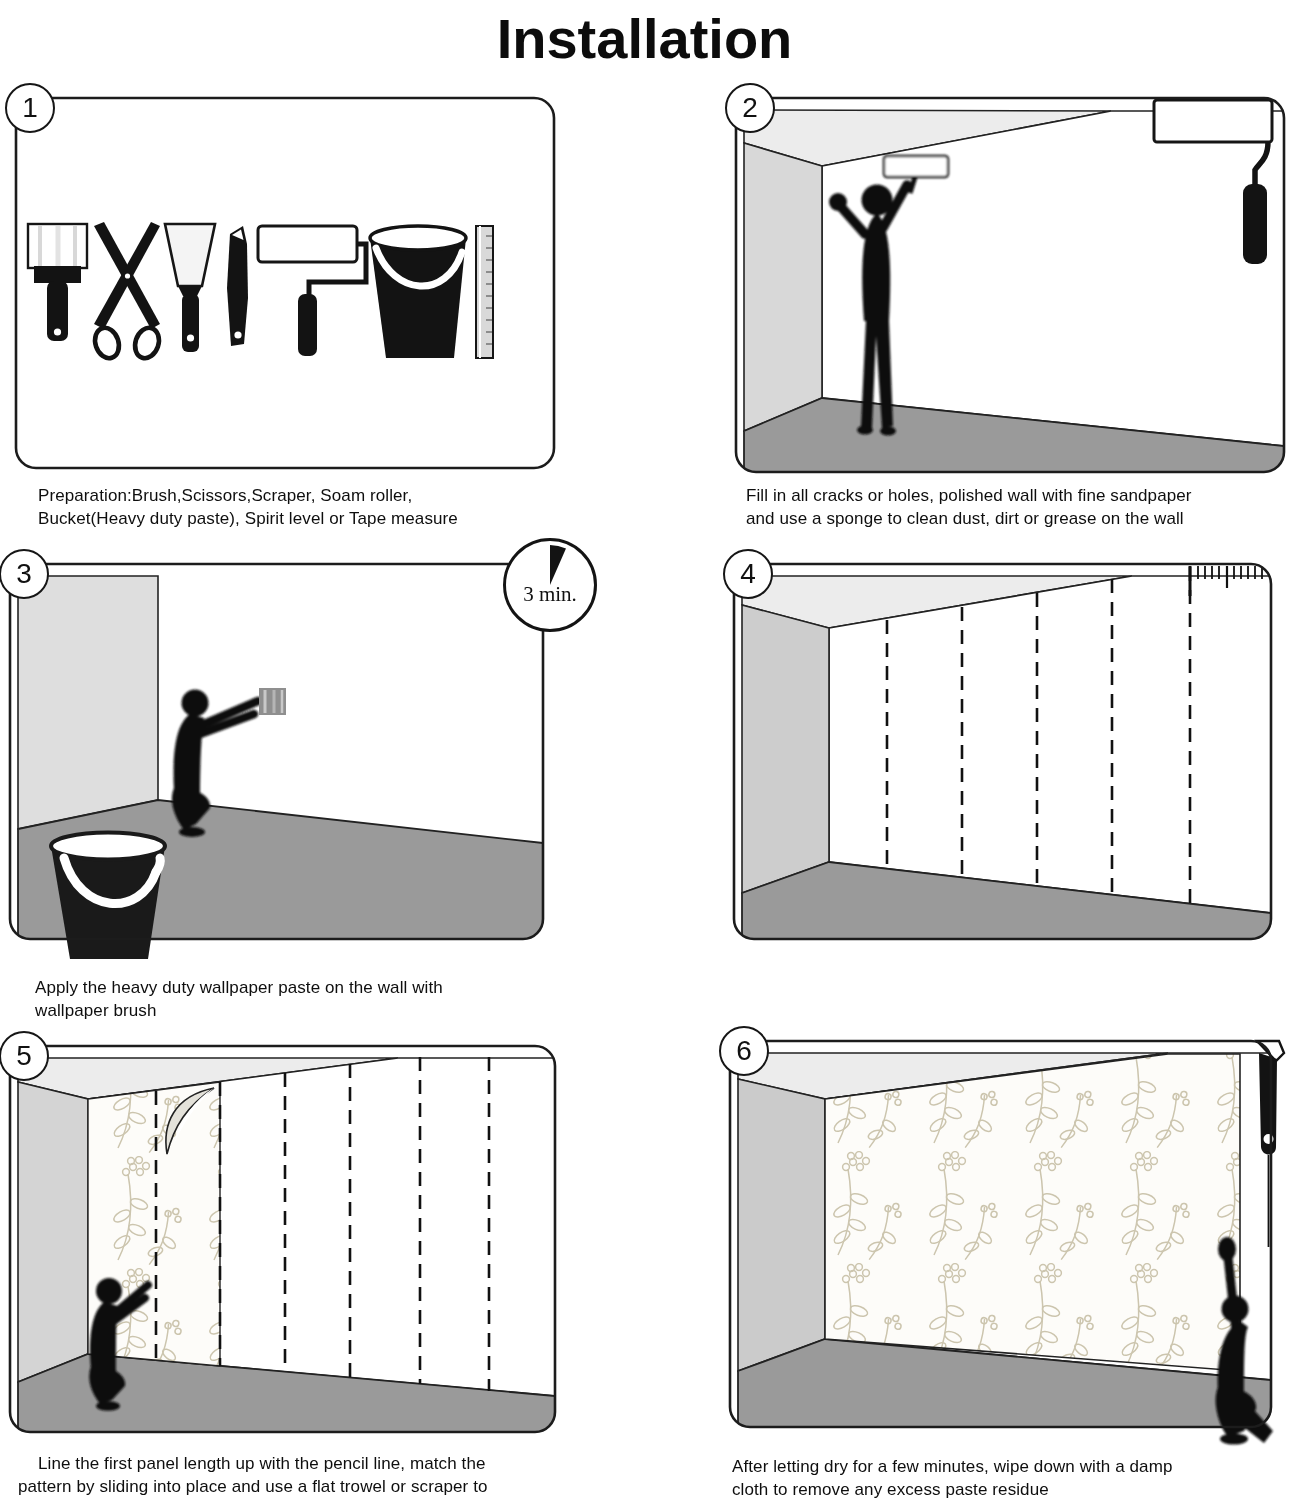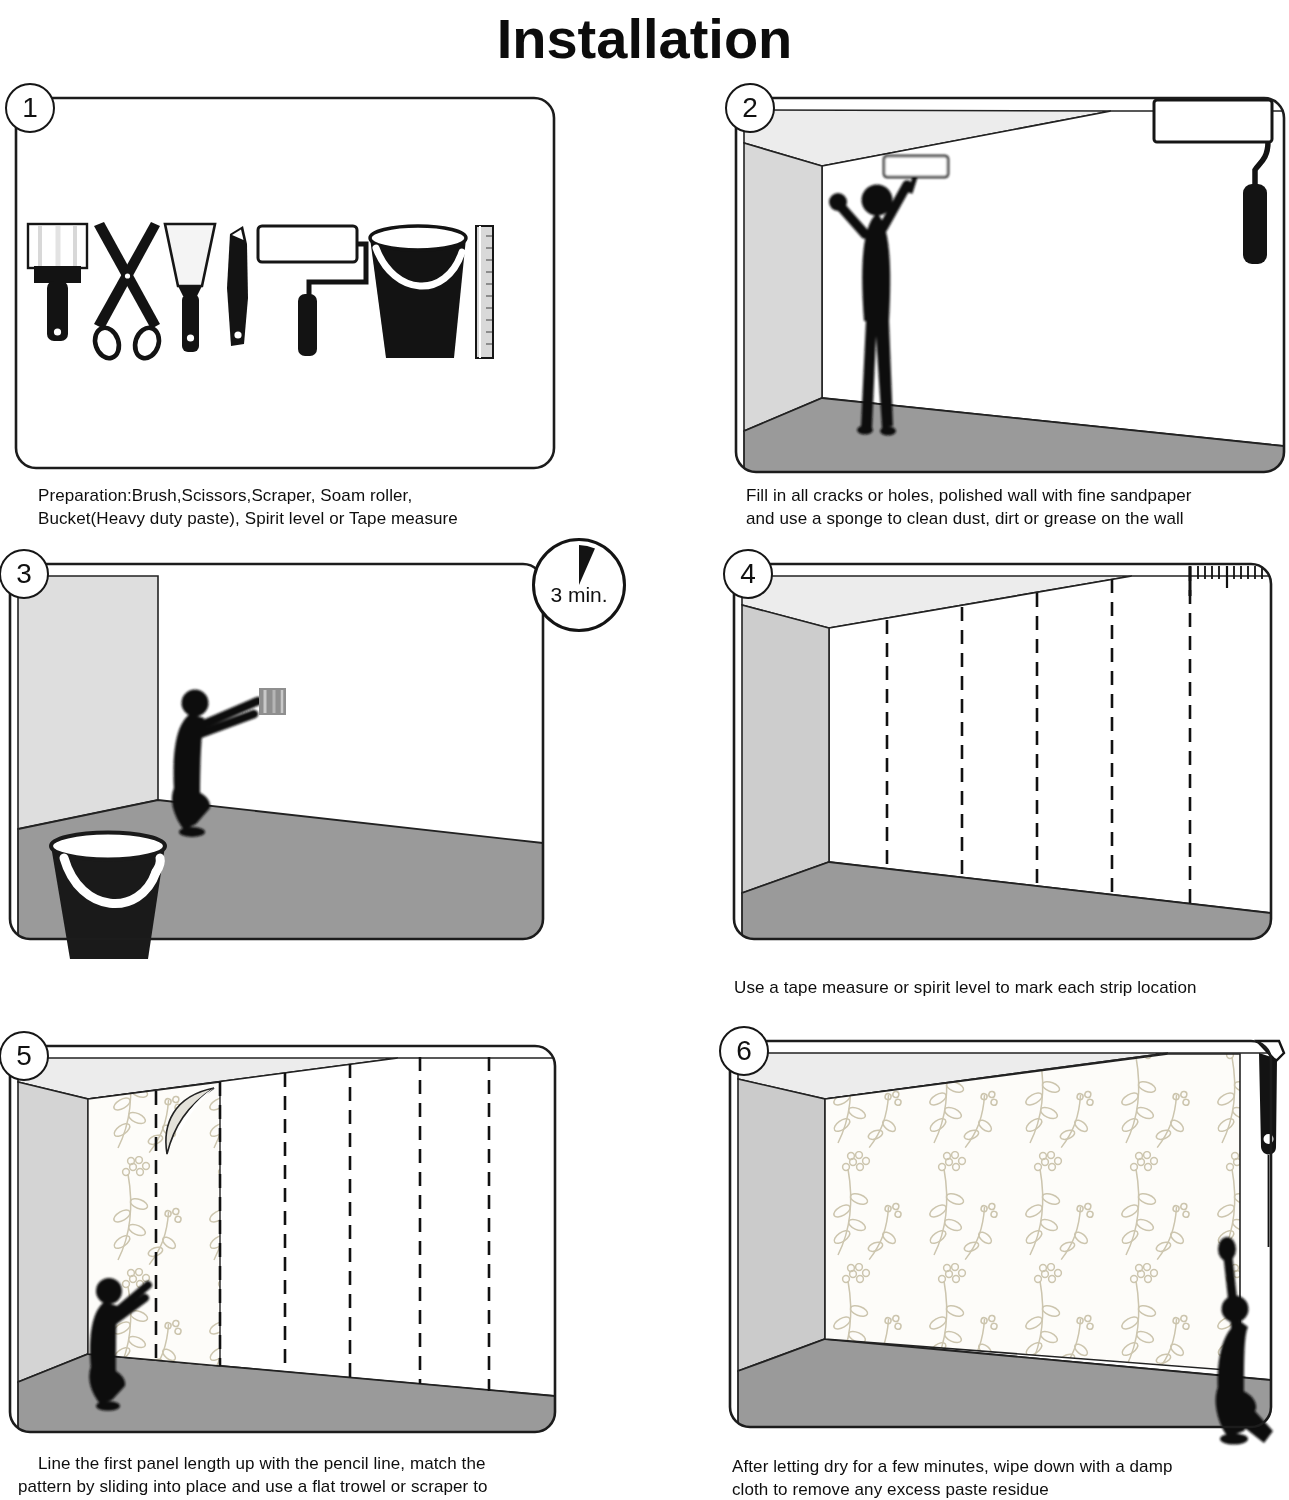--- a/index.html
+++ b/index.html
@@ -154,21 +154,21 @@
       <rect x="2" y="2" width="548" height="374" rx="20" fill="none" stroke="#1c1c1c" stroke-width="2.6"></rect>
     </svg>
   </div>
   <div class="caption" style="left:746px;top:470px;width:540px;">Fill in all cracks or holes, polished wall with fine sandpaper
 and use a sponge to clean dust, dirt or grease on the wall</div>
 
   <div class="panel" style="left:8px;top:548px;width:537px;height:379px;">
     <div class="badge">
         <span>3</span>
       </div>
-    <div class="clock" style="left:524px;top:-24px;">
+    <div class="clock" style="left:495px;top:-24px;font-family:Liberation Serif, serif;">
       <svg width="88" height="88" viewBox="0 0 88 88">
         <path d="M44,44 L44,4 A40,40 0 0 1 60,7.5 Z" fill="#131313"></path>
       </svg>
       <span class="clock-label">3 min.</span>
     </div>
     <svg width="537" height="379" viewBox="0 0 537 379">
       <defs>
         <clipPath id="clip3">
             <rect x="2" y="2" width="533" height="375" rx="20"></rect>
           </clipPath>
@@ -201,20 +201,22 @@
 
       <g>
         <path d="M43,284 L157,284 L140,397 L62,397 Z" fill="#1a1a1a"></path>
         <ellipse cx="100" cy="284" rx="57" ry="13.5" fill="#ffffff" stroke="#1a1a1a" stroke-width="4"></ellipse>
         <path d="M56,296 C72,352 132,356 148,310" fill="none" stroke="#ffffff" stroke-width="9" stroke-linecap="round"></path>
         <path d="M148,310 C152,304 153,300 152,296" fill="none" stroke="#ffffff" stroke-width="9" stroke-linecap="round"></path>
       </g>
       <rect x="2" y="2" width="533" height="375" rx="20" fill="none" stroke="#1c1c1c" stroke-width="2.6"></rect>
     </svg>
   </div>
+  <div class="caption" style="left:35px;top:962px;width:520px;">Apply the heavy duty wallpaper paste on the wall with
+wallpaper brush</div>
 
   <div class="panel" style="left:732px;top:548px;width:541px;height:379px;">
     <div class="badge">
         <span>4</span>
       </div>
     <svg width="541" height="379" viewBox="0 0 541 379">
       <defs>
           <clipPath id="clip4">
             <rect x="2" y="2" width="537" height="375" rx="20"></rect>
           </clipPath>
@@ -243,21 +245,20 @@
           <line x1="502" y1="4" x2="502" y2="17" stroke-width="1.8"></line>
           <line x1="509" y1="4" x2="509" y2="17" stroke-width="1.8"></line>
           <line x1="516" y1="4" x2="516" y2="17" stroke-width="1.8"></line>
           <line x1="523" y1="4" x2="523" y2="17" stroke-width="1.8"></line>
           <line x1="530" y1="4" x2="530" y2="17" stroke-width="1.8"></line>
         </g>
       </g>
       <rect x="2" y="2" width="537" height="375" rx="20" fill="none" stroke="#1c1c1c" stroke-width="2.6"></rect>
     </svg>
   </div>
-  <div class="caption" style="left:734px;top:962px;width:550px;">Use a tape measure or spirit level to mark each strip location</div>
 
   <div class="panel" style="left:8px;top:1030px;width:549px;height:390px;">
     <div class="badge">
         <span>5</span>
       </div>
     <svg width="549" height="390" viewBox="0 0 549 390">
       <defs>
         <clipPath id="clip5">
             <rect x="2" y="2" width="545" height="386" rx="20"></rect>
           </clipPath>

